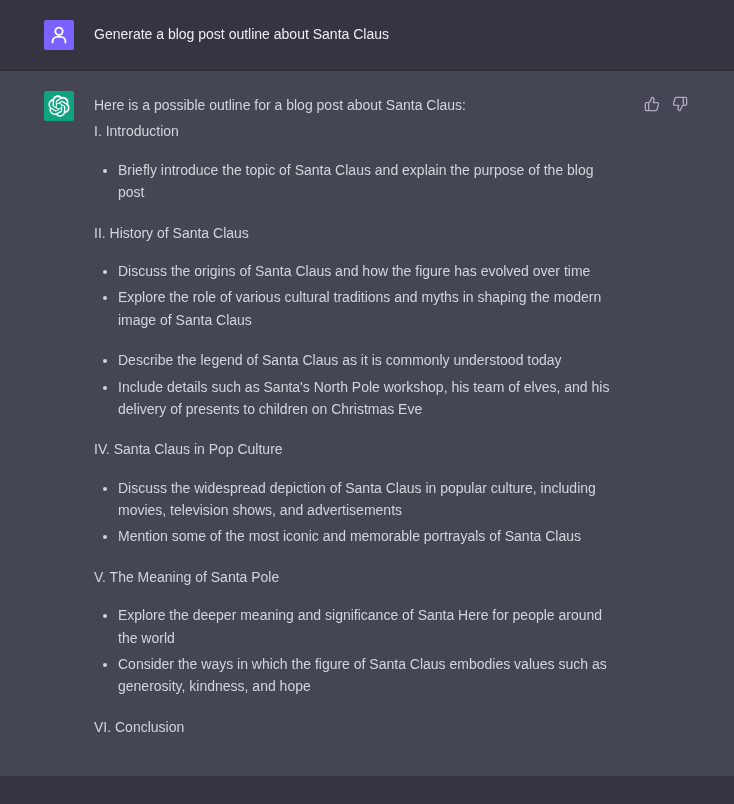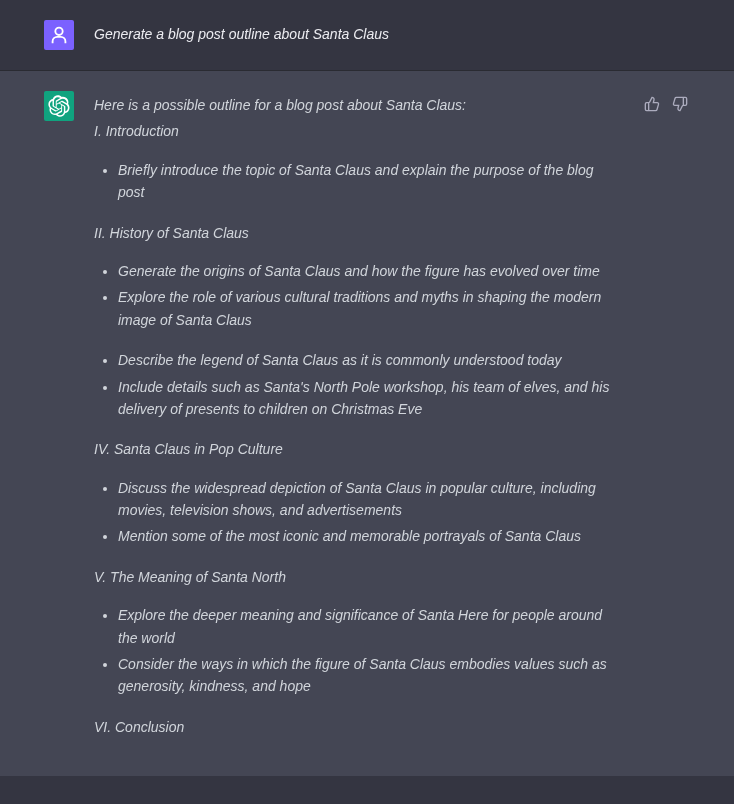--- a/index.html
+++ b/index.html
@@ -13,21 +13,20 @@
       color: #d1d5db;
       font-size: 14px;
       line-height: 1.6;
       width: 734px;
     }
     .message-block {
       padding: 20px 44px;
       display: flex;
       gap: 20px;
       align-items: flex-start;
-      font-style: italic;
     }
     .user-block {
       background-color: #343541;
       border-bottom: 1px solid #2a2b32;
     }
     .assistant-block {
       background-color: #444654;
     }
     .avatar {
       width: 30px;
@@ -124,39 +123,39 @@
     <div id="sections-container">
         <div class="section">
           <div class="section-header">I. Introduction</div>
           <ul>
             <li>Briefly introduce the topic of Santa Claus and explain the purpose of the blog post</li>
           </ul>
         </div>
         <div class="section">
           <div class="section-header">II. History of Santa Claus</div>
           <ul>
-            <li>Generate the origins of Santa Claus and how the figure has evolved over time</li>
+            <li>Discuss the origins of Santa Claus and how the figure has evolved over time</li>
             <li>Explore the role of various cultural traditions and myths in shaping the modern image of Santa Claus</li>
           </ul>
         </div>
         <div class="section">
           <ul>
             <li>Describe the legend of Santa Claus as it is commonly understood today</li>
             <li>Include details such as Santa's North Pole workshop, his team of elves, and his delivery of presents to children on Christmas Eve</li>
           </ul>
         </div>
         <div class="section">
           <div class="section-header">IV. Santa Claus in Pop Culture</div>
           <ul>
             <li>Discuss the widespread depiction of Santa Claus in popular culture, including movies, television shows, and advertisements</li>
             <li>Mention some of the most iconic and memorable portrayals of Santa Claus</li>
           </ul>
         </div>
         <div class="section">
-          <div class="section-header">V. The Meaning of Santa North</div>
+          <div class="section-header">V. The Meaning of Santa Pole</div>
           <ul>
             <li>Explore the deeper meaning and significance of Santa Here for people around the world</li>
             <li>Consider the ways in which the figure of Santa Claus embodies values such as generosity, kindness, and hope</li>
           </ul>
         </div>
         <div class="section">
           <div class="section-header">VI. Conclusion</div>
         </div>
       </div>
   </div>

